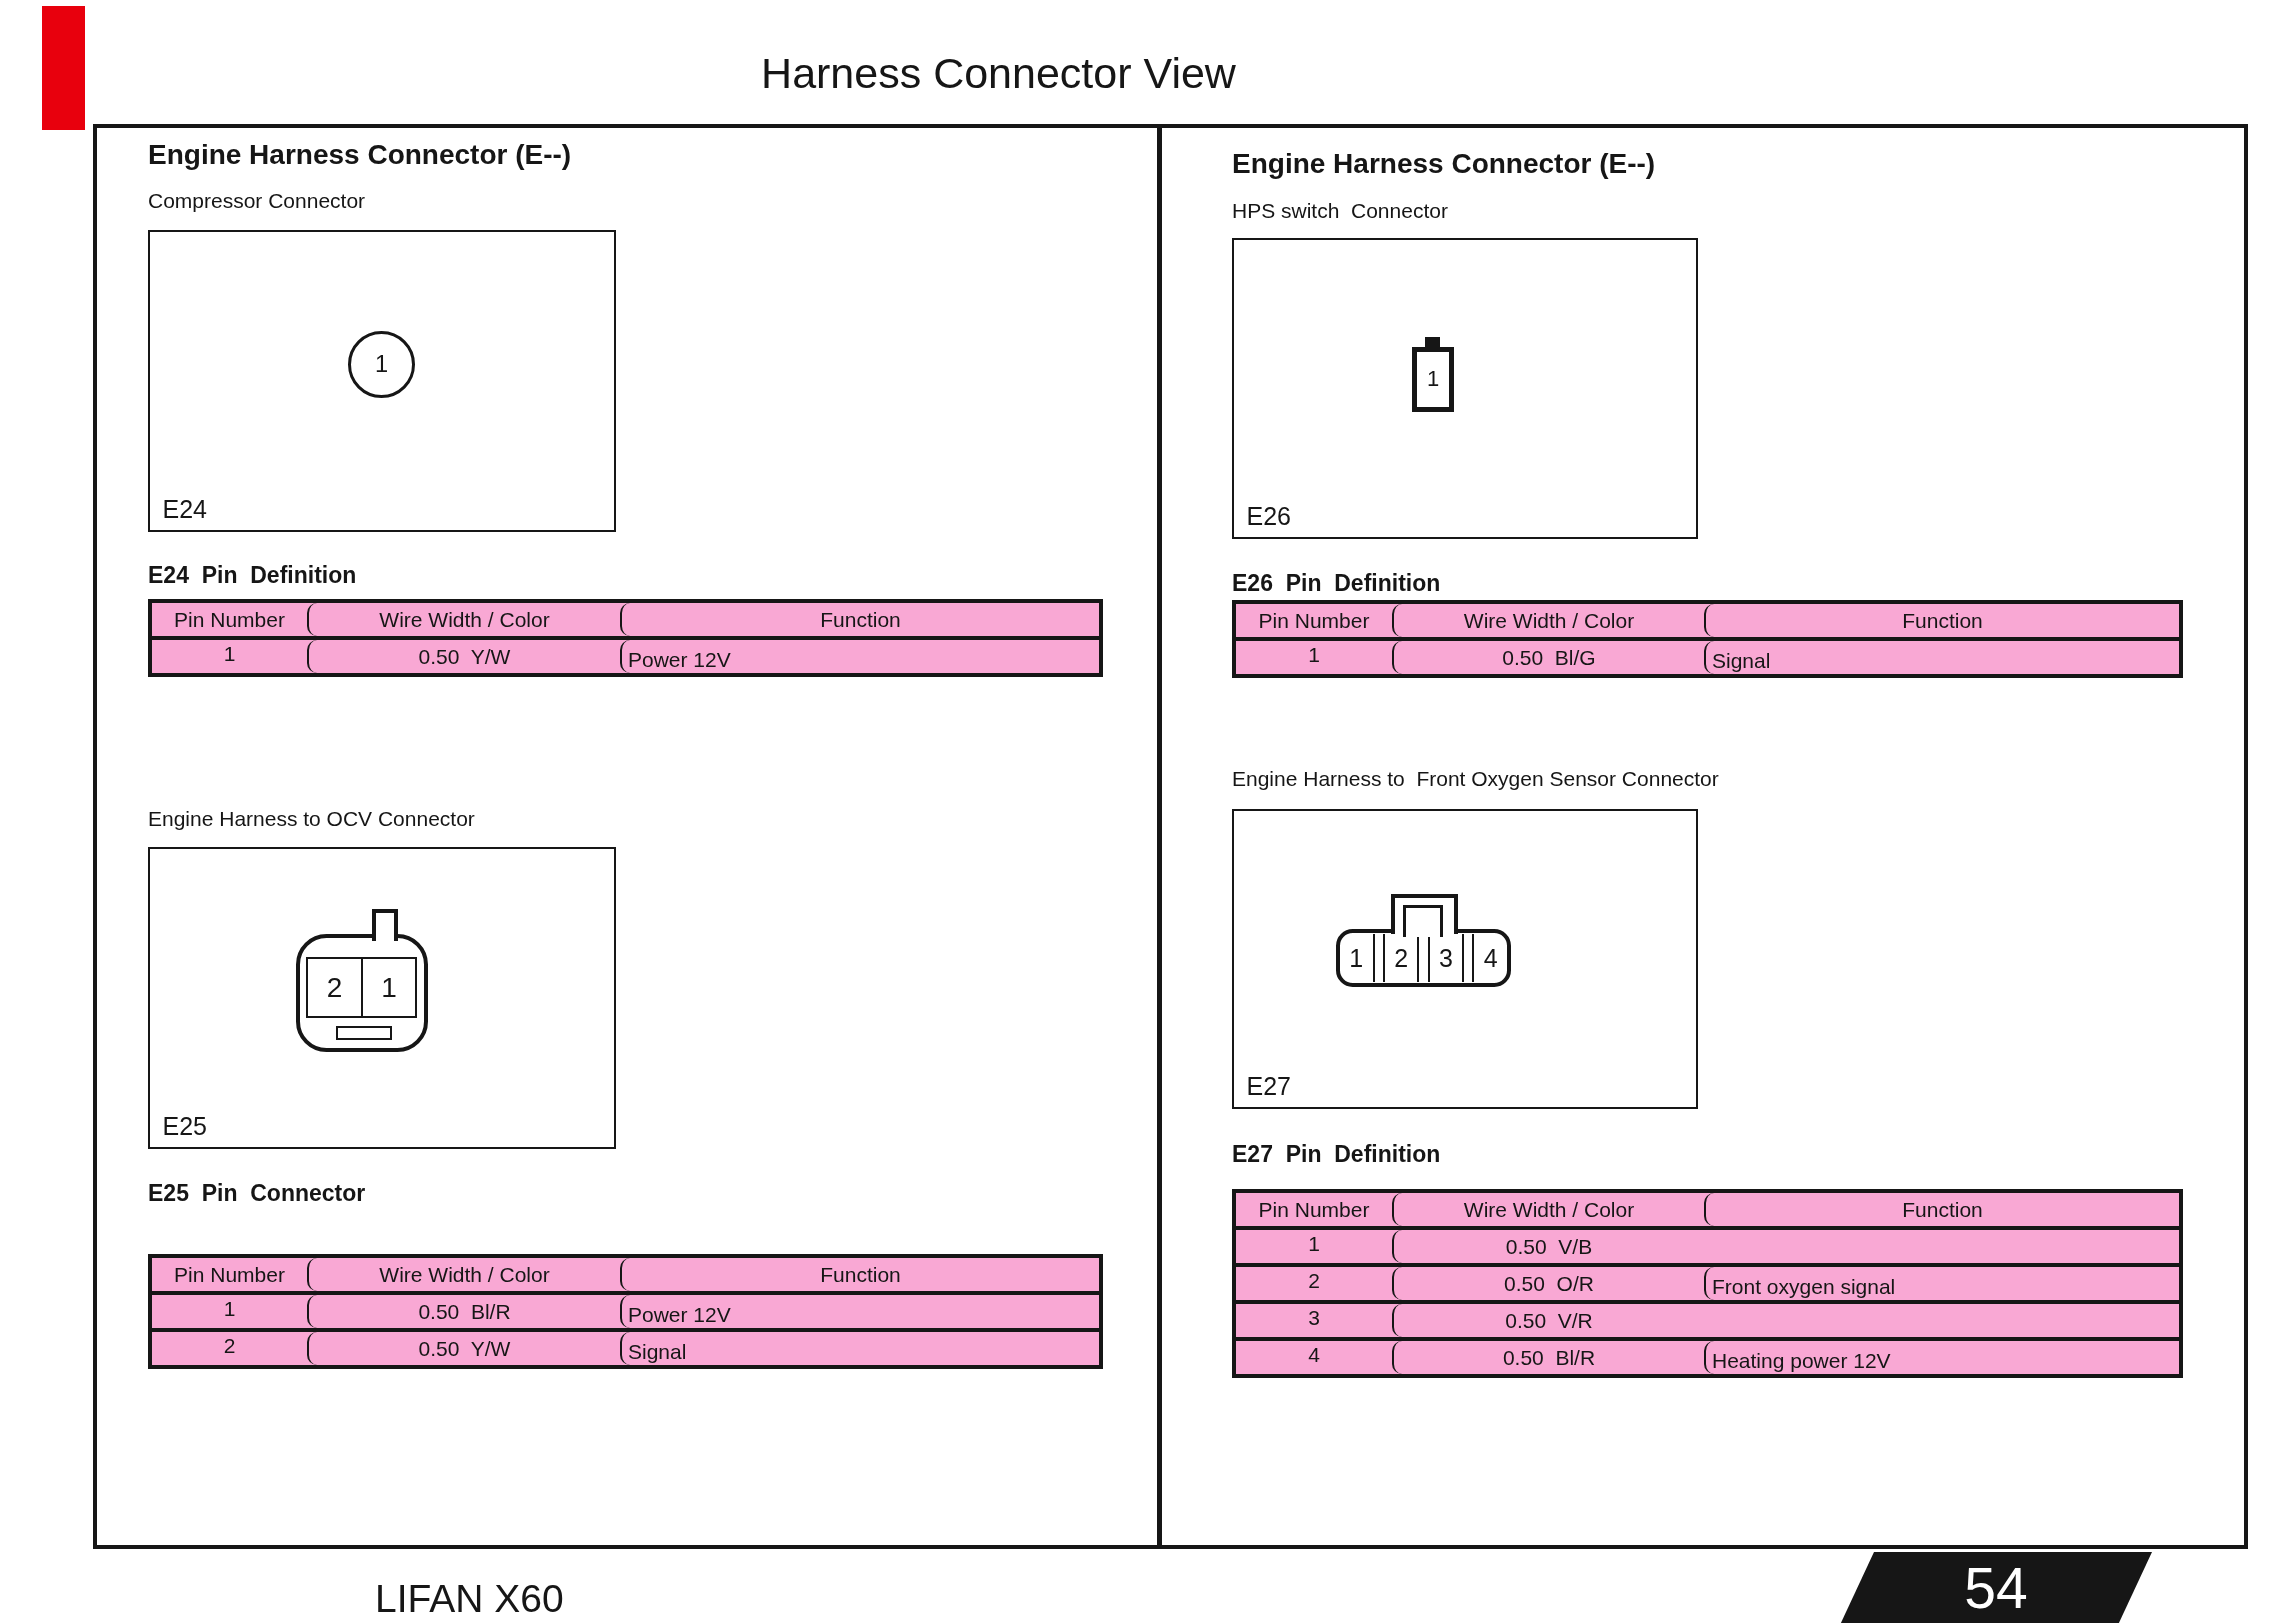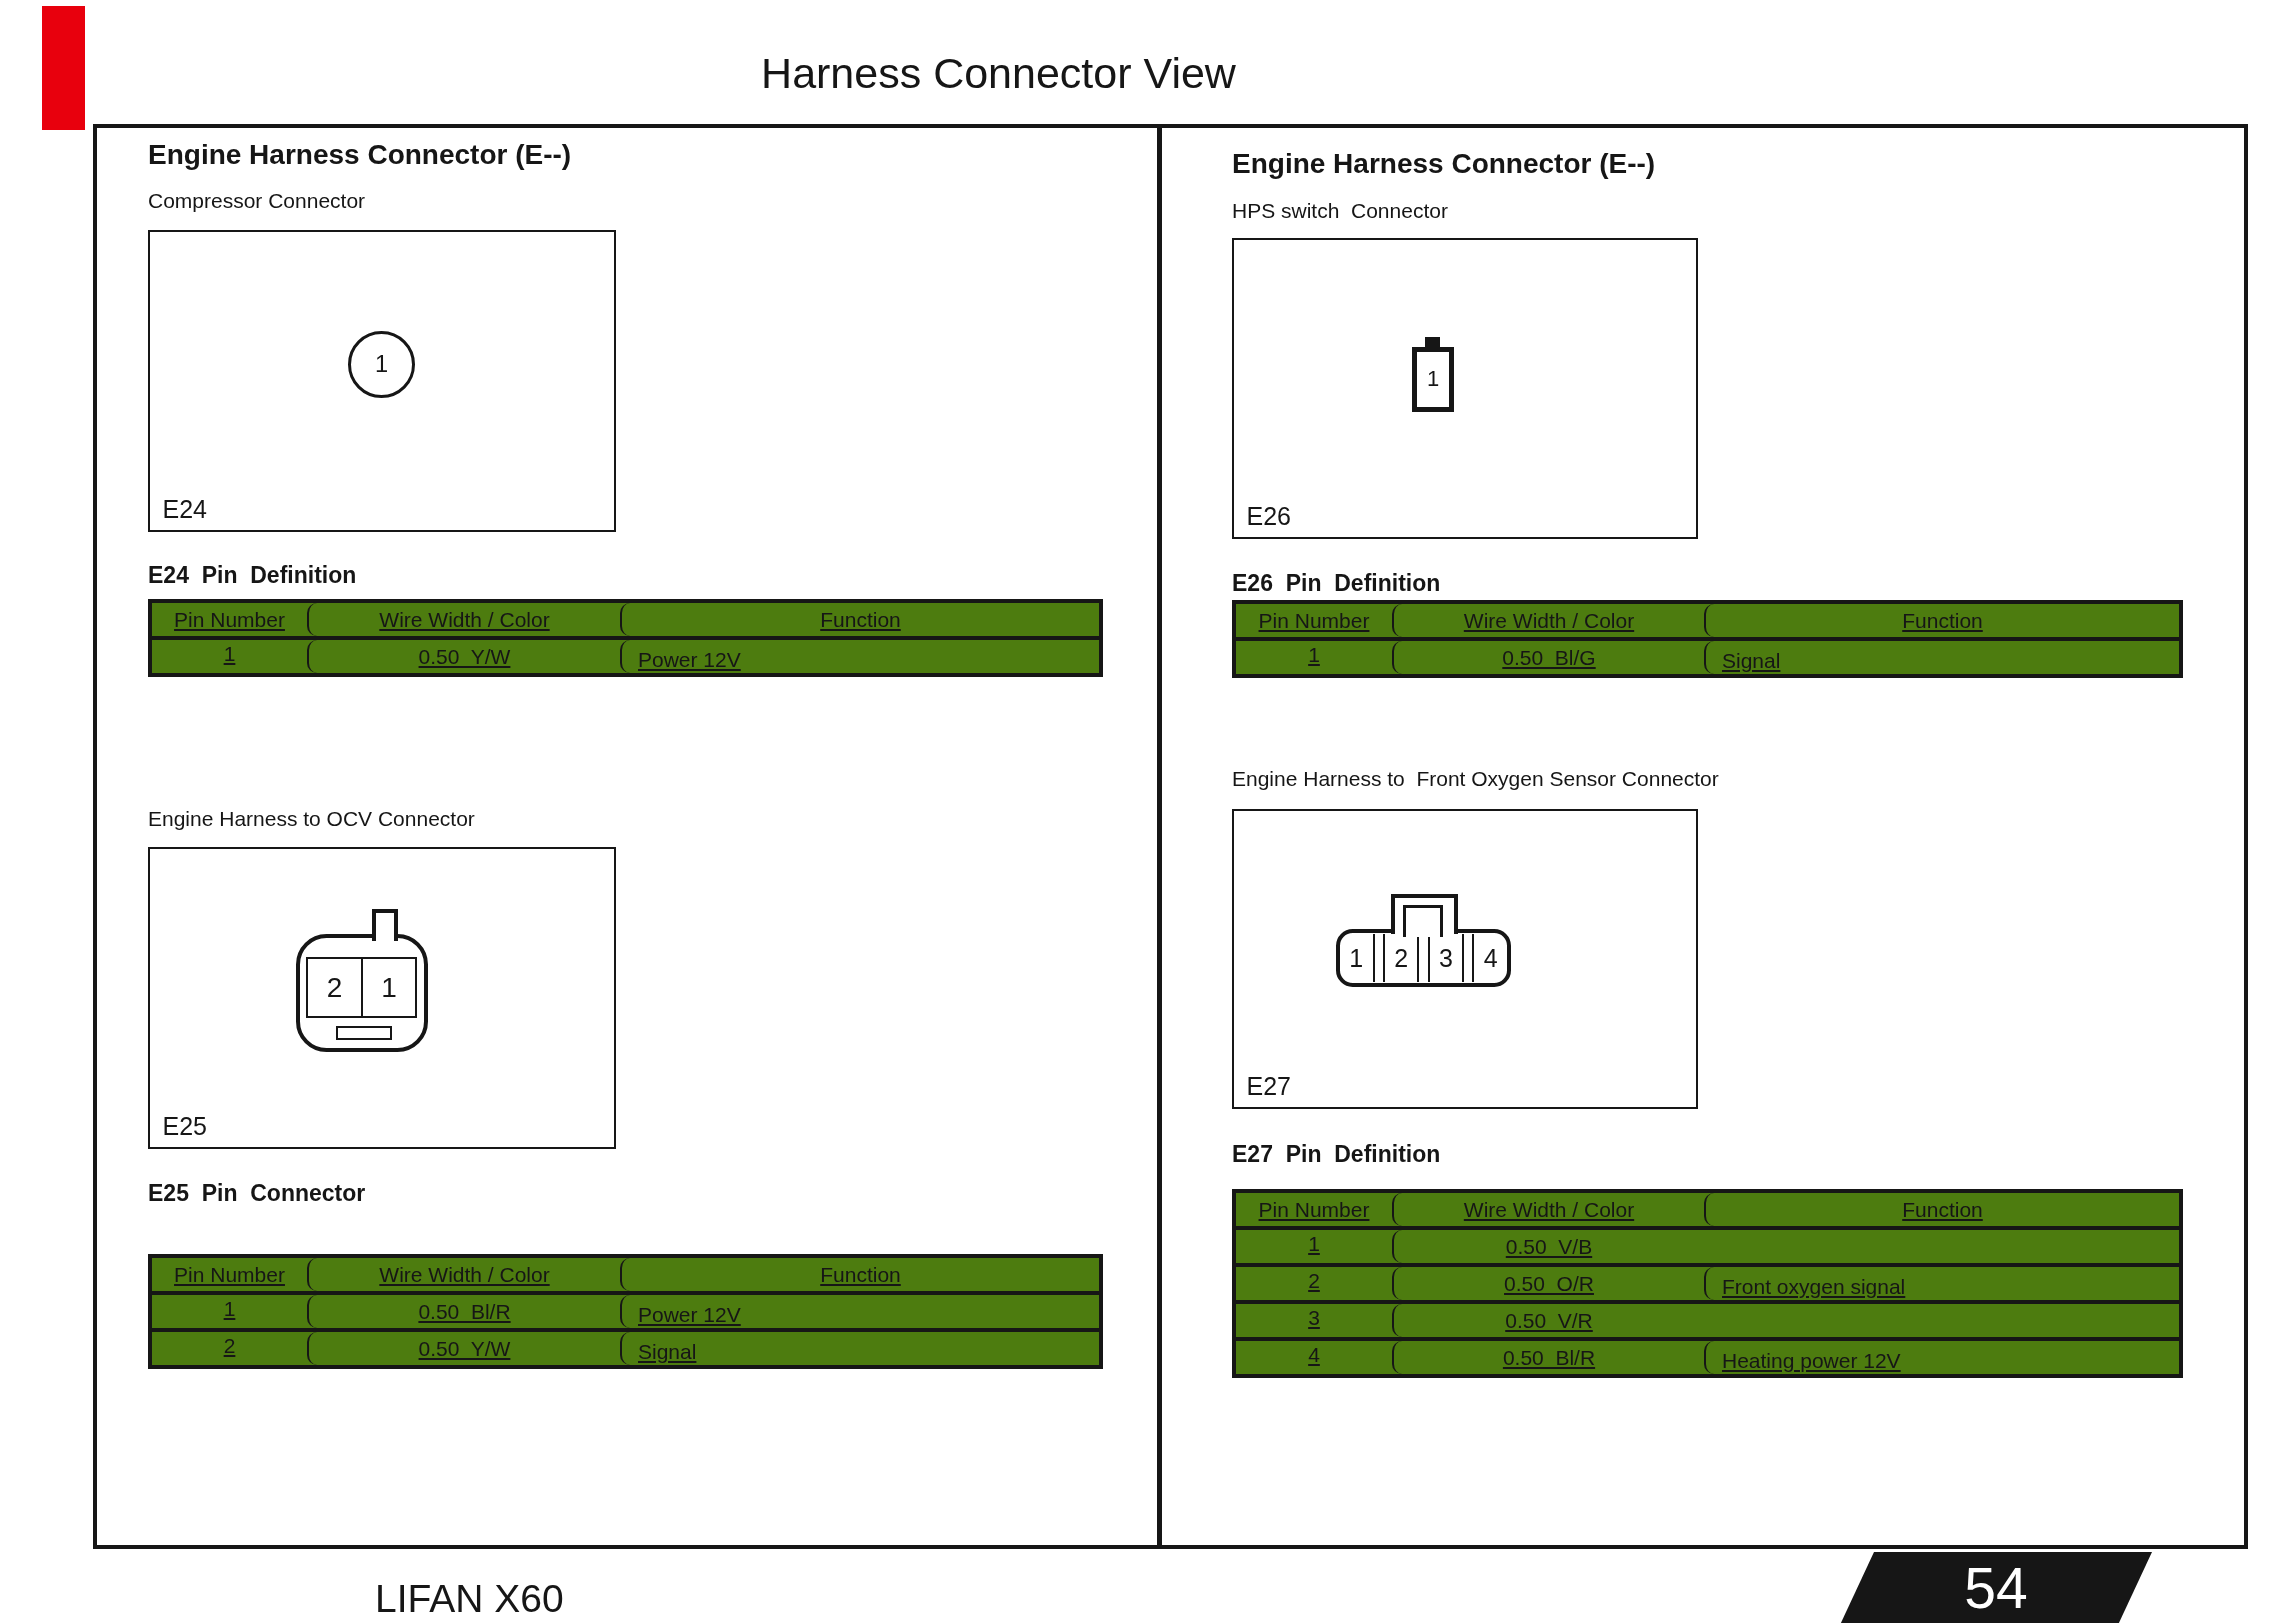--- a/index.html
+++ b/index.html
@@ -18,26 +18,26 @@
   .caption{font-size:21px;white-space:pre;}
   .pin-def{font-size:23px;font-weight:bold;white-space:pre;}
 
   .conn-box{border:2.8px solid #161616;box-sizing:border-box;background:#fff;}
   .code-label{position:absolute;left:12.5px;bottom:5.6px;font-size:25px;}
 
   .pin-circle{position:absolute;left:198px;top:99px;width:67px;height:67px;border:3.5px solid #161616;
     border-radius:50%;display:flex;align-items:center;justify-content:center;font-size:23.6px;box-sizing:border-box;}
 
   
-  .ptable{position:absolute;border:4.2px solid #161616;background:#4d7c0f;text-decoration:underline;}
+  .ptable{position:absolute;border:4.2px solid #161616;background:#f9a8d4;}
   .prow{display:flex;height:33px;}
   .prow + .prow{border-top:4.2px solid #161616;}
   .pcell{display:flex;align-items:center;justify-content:center;font-size:21px;white-space:pre;box-sizing:border-box;}
   .pcell + .pcell{border-left:2.8px solid #161616;border-radius:10px;}
-  .cell-func{justify-content:flex-start;padding-left:16px;padding-top:7px;}
+  .cell-func{justify-content:flex-start;padding-left:6px;padding-top:7px;}
   .cell-pin{padding-bottom:5.6px;}
   .lw0{width:155px}.lw1{width:313px}.lw2{width:479px}
   .rw0{width:156px}.rw1{width:312px}.rw2{width:475px}
 
   
   .e25-graphic{position:absolute;left:146px;top:60px;width:132px;height:143px;}
   .e25-body{position:absolute;left:0;top:25px;width:132px;height:118px;border:4.2px solid #161616;
     border-radius:30.5px;background:#fff;box-sizing:border-box;z-index:1;}
   .e25-tab{position:absolute;left:76px;top:0;width:26px;height:32px;border:4.2px solid #161616;border-bottom:none;
     background:#fff;z-index:2;box-sizing:border-box;}

